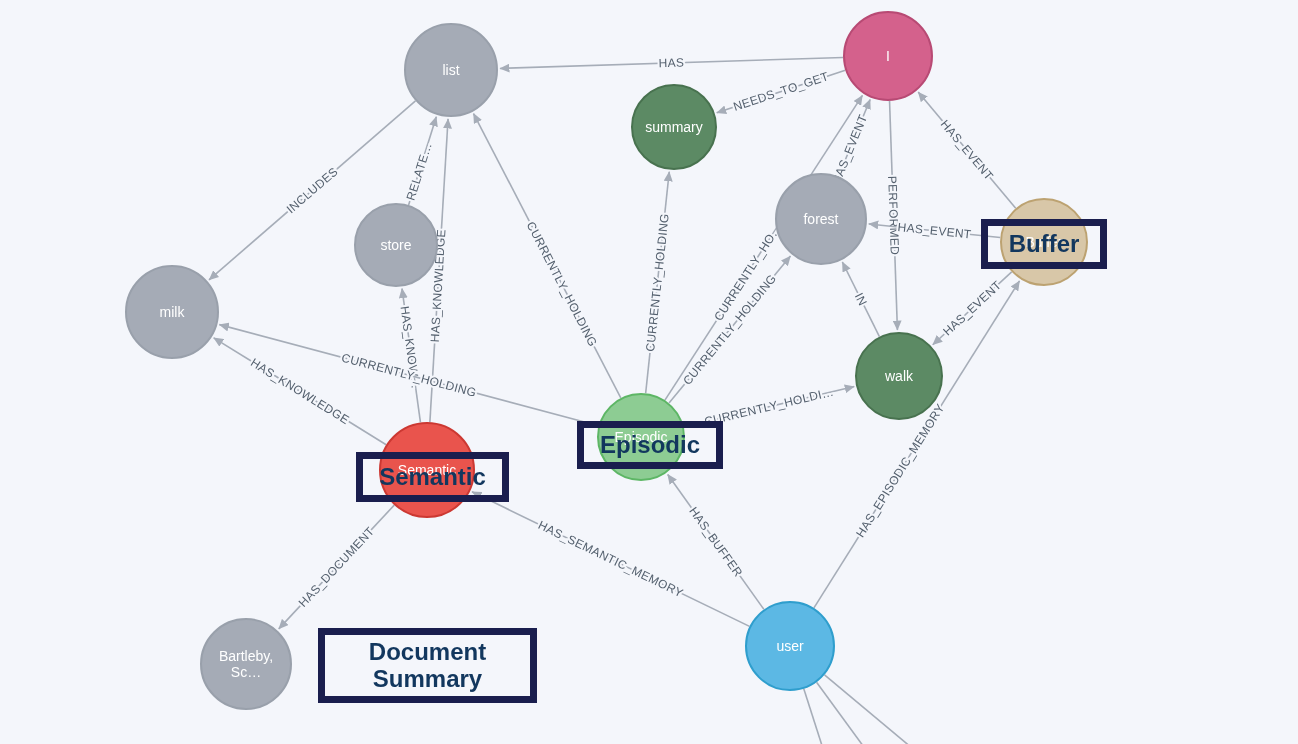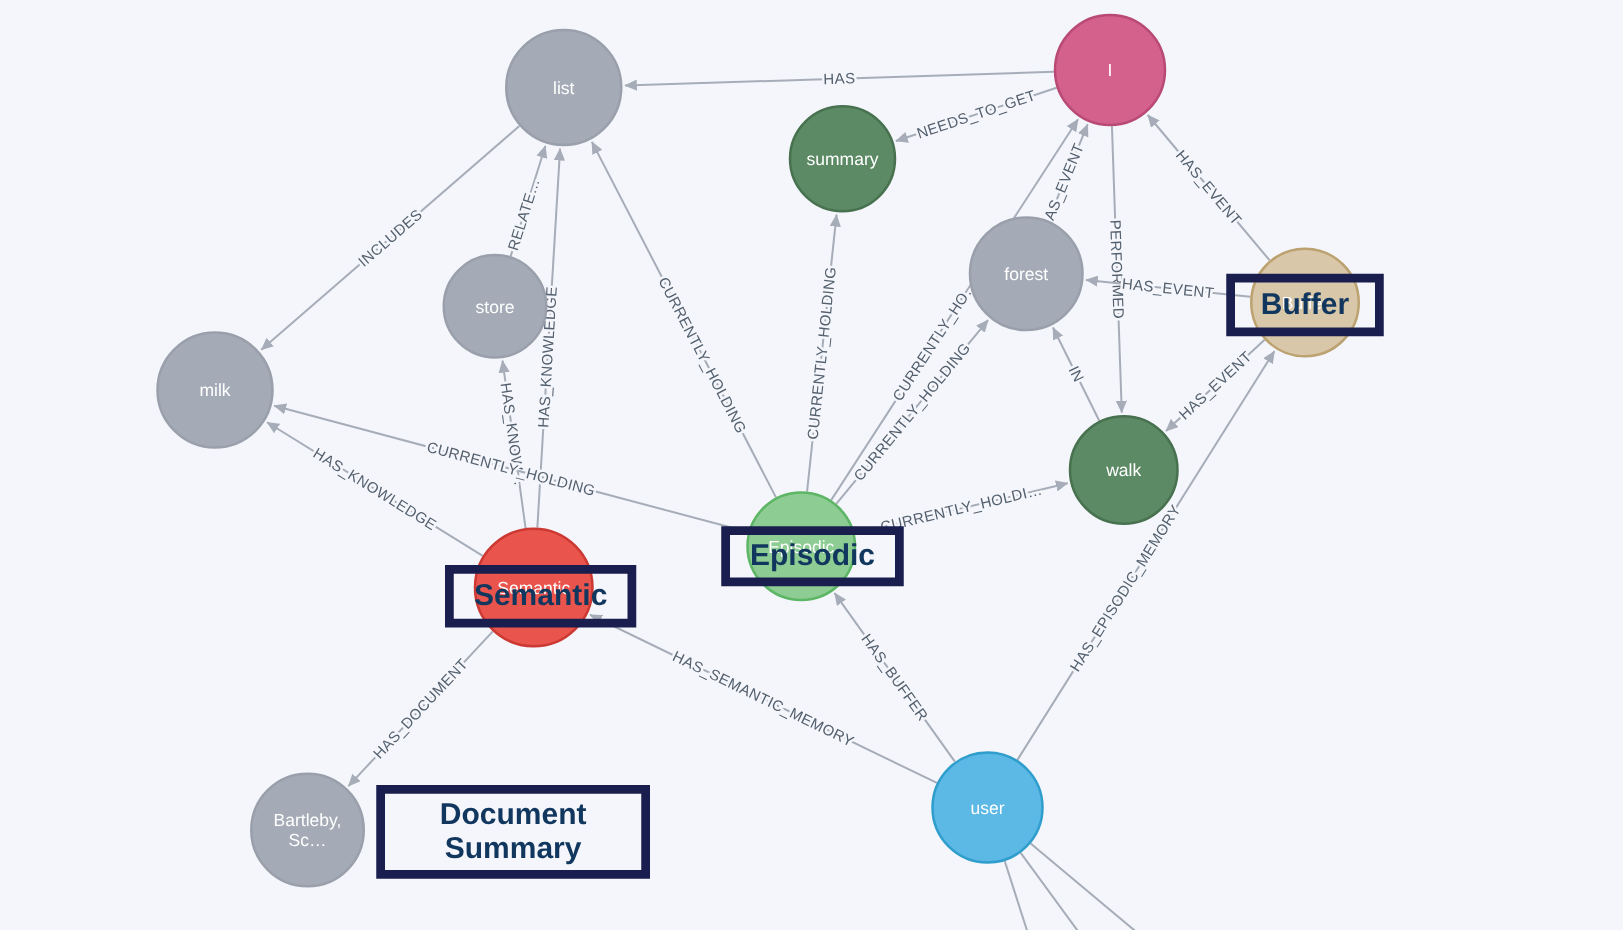--- a/index.html
+++ b/index.html
@@ -207,15 +207,15 @@
         <g>
           <circle cx="246" cy="664" r="45" fill="#a5abb6" stroke="#99a0ab" stroke-width="2"></circle>
           <text class="nlabel" fill="#ffffff" dominant-baseline="central"><tspan x="246" y="656">Bartleby,</tspan><tspan x="246" y="672">Sc…</tspan></text>
         </g>
       </g>
     </svg>
 
 <div class="annotation" style="left: 981px; top: 219px; width: 126px; height: 50px; border-color: rgb(26, 30, 78); color: rgb(18, 55, 94);">Buffer</div>
     <div class="annotation" style="left: 577px; top: 421px; width: 146px; height: 48px; border-color: rgb(26, 30, 78); color: rgb(18, 55, 94);">Episodic</div>
     <div class="annotation" style="left: 356px; top: 452px; width: 153px; height: 50px; border-color: rgb(26, 30, 78); color: rgb(18, 55, 94);">Semantic</div>
-    <div class="annotation" style="left: 301px; top: 628px; width: 219px; height: 75px; border-color: rgb(26, 30, 78); color: rgb(18, 55, 94);">Document
+    <div class="annotation" style="left: 318px; top: 628px; width: 219px; height: 75px; border-color: rgb(26, 30, 78); color: rgb(18, 55, 94);">Document
 Summary</div>
   </div>
 
 </body></html>

